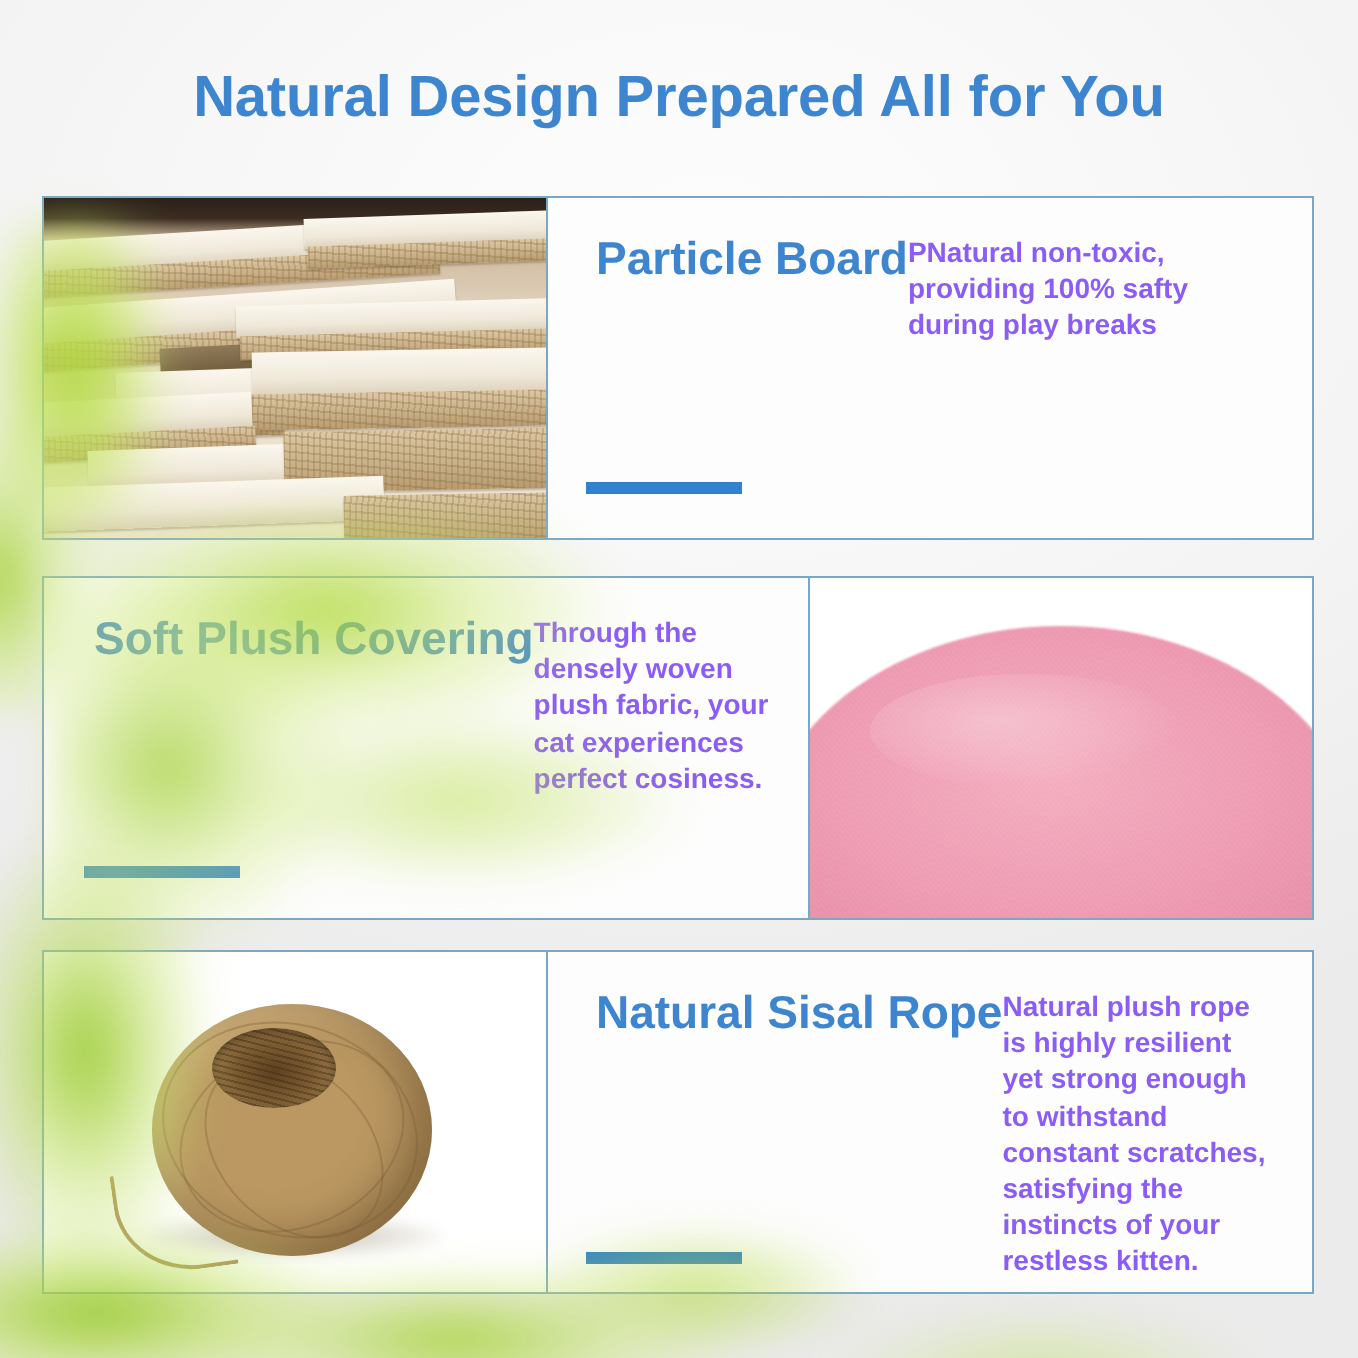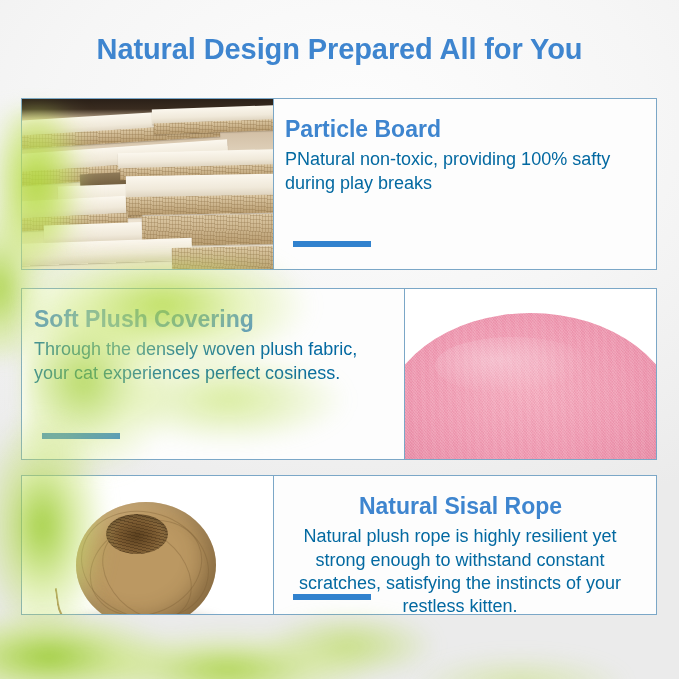--- a/index.html
+++ b/index.html
@@ -89,59 +89,60 @@
   .card {
     position: absolute;
     display: flex;
     border: 1px solid #7ba7c7;
     background: #fdfdfd;
     overflow: hidden;
     z-index: 25;
   }
   .card-1 { left: 21px; top: 98px;  width: 636px; height: 172px; }
   .card-2 { left: 21px; top: 288px; width: 636px; height: 172px; }
-  .card-3 { left: 21px; top: 475px; width: 636px; height: 140px; text-align: center; }
+  .card-3 { left: 21px; top: 475px; width: 636px; height: 172px; }
 
   .card-media {
     flex: 0 0 auto;
     position: relative;
     overflow: hidden;
     background: #ffffff;
   }
   .card-body {
     flex: 1 1 auto;
     position: relative;
     background: #fdfdfd;
-    padding: 18px 20px 0 12px;
+    padding: 18px 20px 0 25px;
     display: flex;
-    flex-direction: column;
+    flex-direction: row;
   }
   .card.media-right { flex-direction: row-reverse; }
 
   .divider-v {
     position: absolute;
     top: 0; bottom: 0;
     width: 1px;
     background: #7ba7c7;
     z-index: 3;
   }
 
   .card-heading {
     font-size: 23px;
     font-weight: bold;
     color: #3e85cf;
     line-height: 1.1;
     margin-bottom: 6px;
     white-space: nowrap;
   }
   .card-text {
-    font-size: 18px;
+    font-size: 14px;
     line-height: 1.3;
-    color: #0369a1;
+    color: #8b5cf6;
     max-width: 335px;
+    font-weight: bold;
   }
   .card-3 .card-text { max-width: 350px; }
   .accent-bar {
     position: absolute;
     left: 20px;
     bottom: 22px;
     width: 78px;
     height: 6px;
     background: #3182ce;
   }

